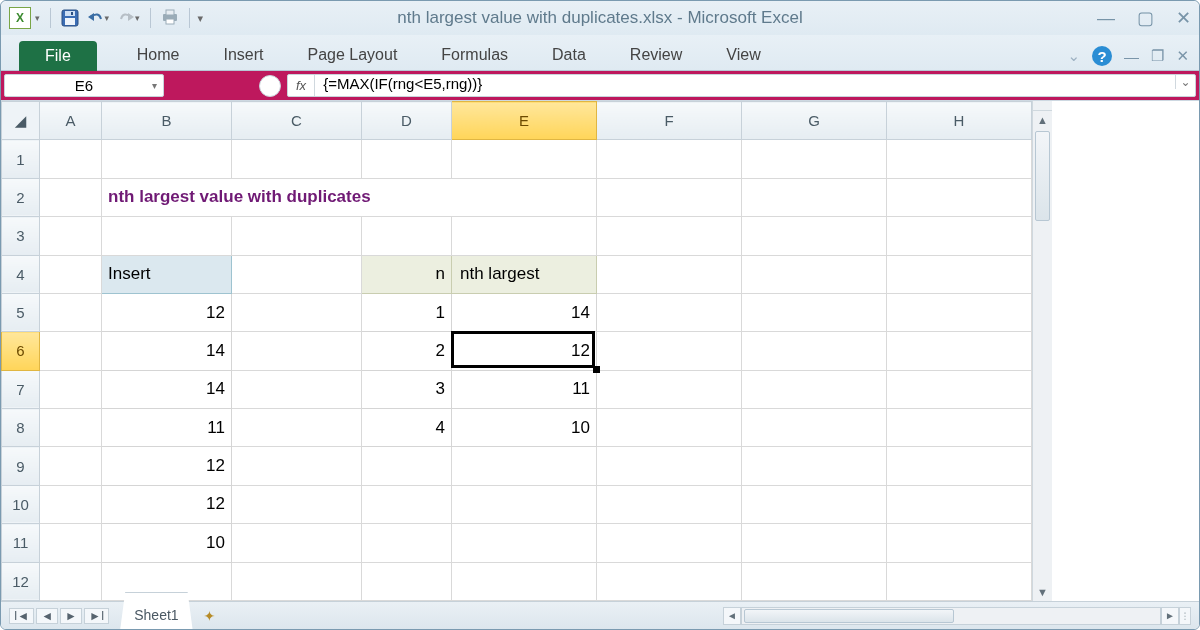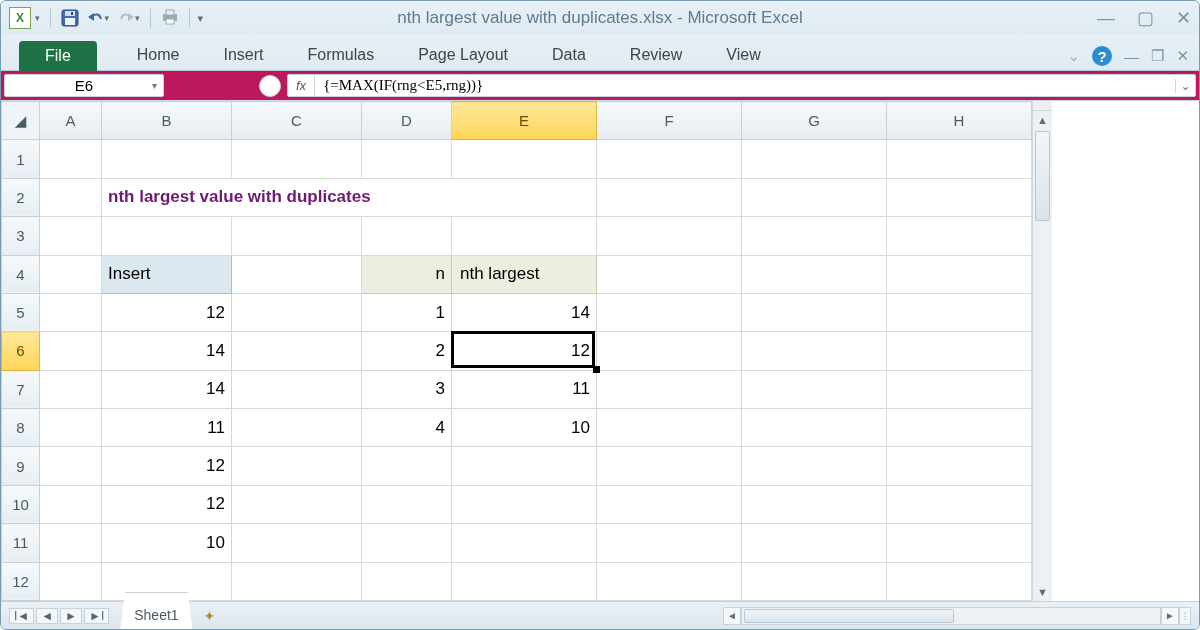--- a/index.html
+++ b/index.html
@@ -73,23 +73,23 @@
   .formula-bar {
     height: 30px; display:flex; align-items:stretch; border-bottom:1px solid #cdd8e1;
     background:#be185d;
   }
   .name-box {
     width:160px; border-right:1px solid #cdd8e1; display:flex; align-items:center;
     justify-content:center; background:#fff; margin:3px; border:1px solid #c9d3db;
     border-radius:2px; position:relative; font-size:15px;
   }
   .name-box .dd { position:absolute; right:6px; color:#777; font-size:10px; }
-  .fx-row { display:flex; align-items:center; flex:1; background:#fff; margin:3px 3px 3px 0; border:1px solid #c9d3db; border-radius:2px; }
+  .fx-row { display:flex; align-items:flex-start; flex:1; background:#fff; margin:3px 3px 3px 0; border:1px solid #c9d3db; border-radius:2px; }
   .fx-label { font-style:italic; font-size:13px; color:#555; padding:0 8px; border-right:1px solid #d0d8de; height:100%; display:flex; align-items:center; }
-  .fx-input { flex:1; padding:0 8px; font-size:15px; font-family:Liberation Serif, serif; }
+  .fx-input { flex:1; padding:0 8px; font-size:15px; font-family:Liberation Sans, sans-serif; }
   .fx-expand { width:20px; color:#777; text-align:center; border-left:1px solid #d0d8de; font-size:12px; display:flex; align-items:center; justify-content:center; }
   
   .grid-wrap { position:relative; height: calc(100% - 34px - 36px - 30px - 28px); display:flex; }
   .grid {
     border-collapse:collapse; table-layout:fixed;
   }
   .grid th, .grid td {
     border:1px solid #d9d9d9; height:32px;
   }
   .grid th {
@@ -200,22 +200,22 @@
     <span>―</span>
     <span>▢</span>
     <span>✕</span>
   </div>
 </div>
 
 <div class="ribbon">
   <div class="file-tab">File</div>
   <div class="tab">Home</div>
   <div class="tab">Insert</div>
+  <div class="tab">Page Layout</div>
   <div class="tab">Formulas</div>
-  <div class="tab">Page Layout</div>
   <div class="tab">Data</div>
   <div class="tab">Review</div>
   <div class="tab">View</div>
   <div class="ribbon-right">
     <span style="color:#9cb0c1">⌄</span>
     <span class="help-circle">?</span>
     <span>―</span>
     <span>❐</span>
     <span>✕</span>
   </div>

